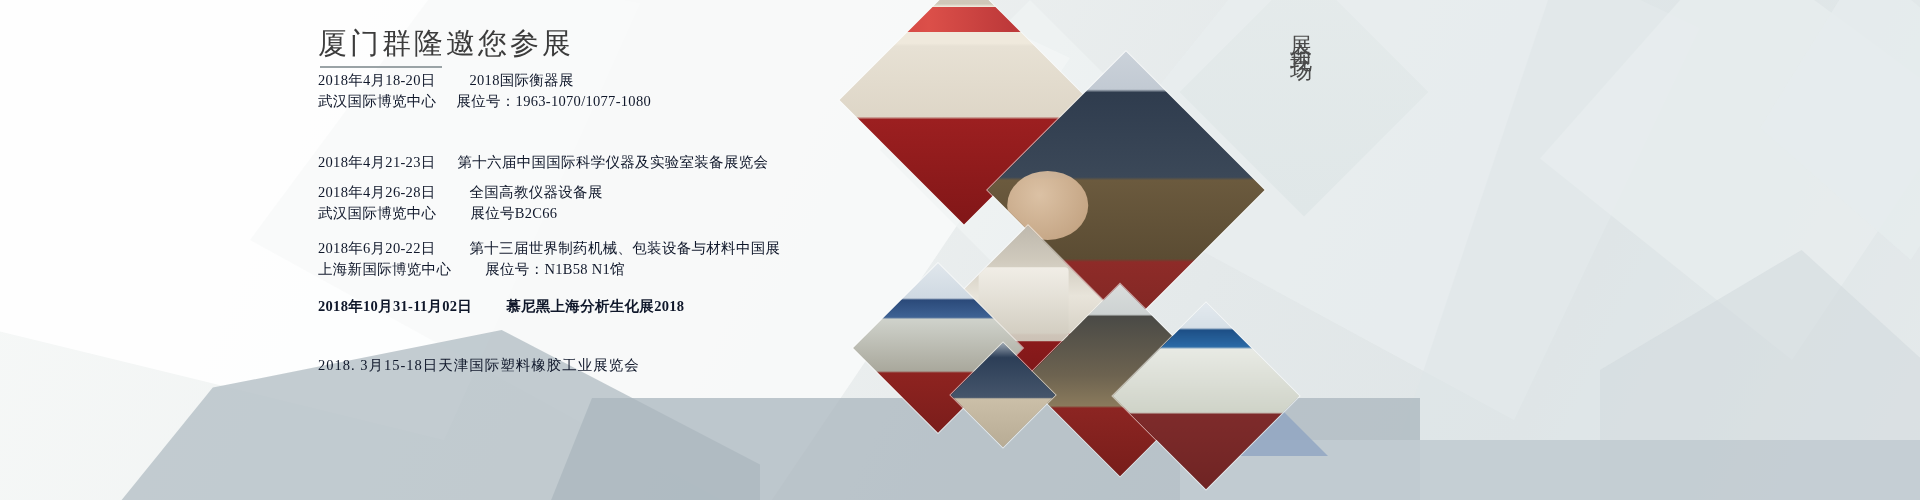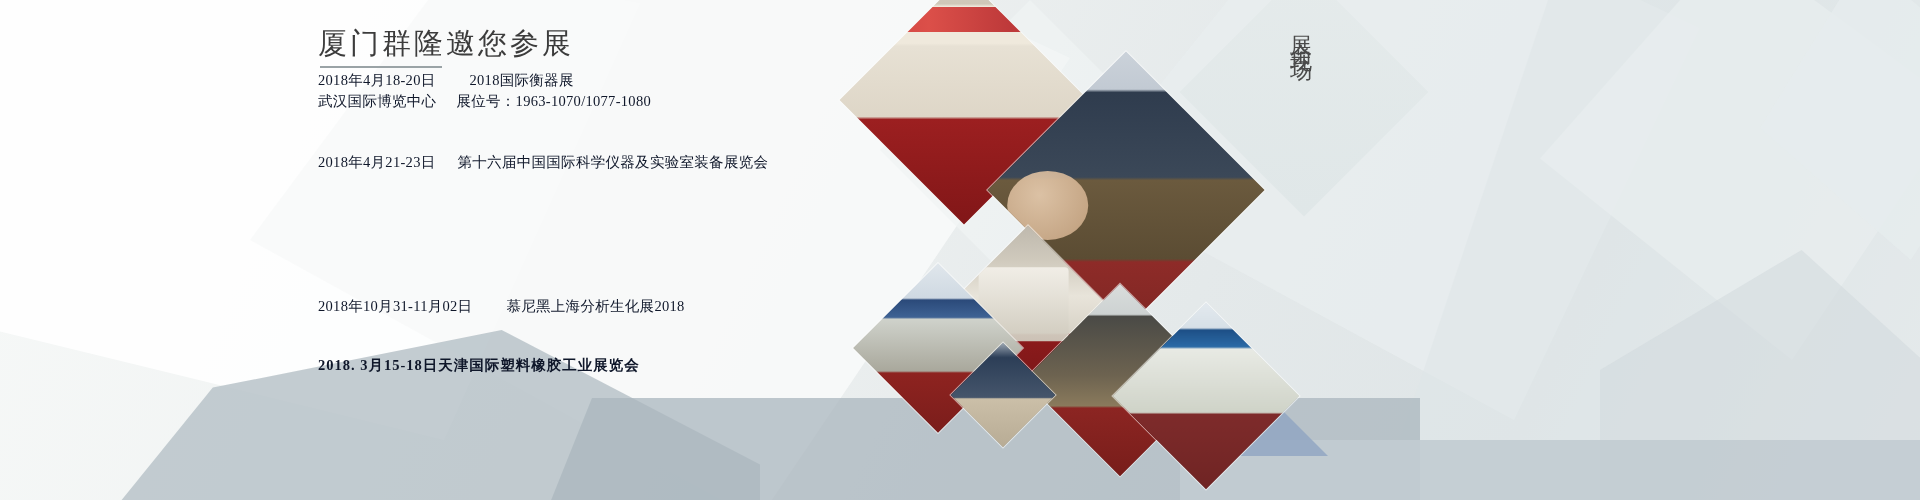--- a/index.html
+++ b/index.html
@@ -45,23 +45,23 @@
   
   .content{position:absolute;left:0;top:0;width:900px;height:500px;}
   .headline{position:absolute;left:318px;top:24px;font-size:29px;color:#3c3c3c;letter-spacing:3px;
             font-family:"Liberation Serif","DejaVu Serif",serif;}
   .rule{position:absolute;left:320px;top:66px;width:122px;height:2px;background:#9aa3a6;}
 
   .block{position:absolute;left:318px;color:#0f172a;font-size:14.5px;line-height:21px;letter-spacing:.3px;white-space:nowrap;}
   .row{display:block;}
   .gap{display:inline-block;}
   .b1{top:70px;}  .b2{top:124px;margin-top:28px;} .b3{top:182px;}
-  .b4{top:238px;} .b5{top:296px;} .b6{top:355px;}
+  .b4{top:238px;} .b5{top:296px;font-weight:bold;} .b6{top:355px;}
 
-  .b6 .row{letter-spacing:1px;font-weight:bold;}
+  .b6 .row{letter-spacing:1px;}
 
   
   .collage{position:absolute;left:840px;top:-6px;width:460px;height:506px;}
   .dia{position:absolute;overflow:hidden;transform:rotate(45deg);
        box-shadow:0 0 0 1px rgba(255,255,255,.55);}
   .dia > .inner{position:absolute;inset:-30%;transform:rotate(-45deg);background-size:cover;background-position:center;}
 
   
   .ph-booth{background:
       linear-gradient(180deg,#d9d2c6 0%,#cfc7b8 16%,#efe9dc 17%,#efe9dc 30%,#e7e1d4 31%,#ded6c7 56%,#9c1f20 57%,#7d1516 100%);}
@@ -129,22 +129,28 @@
     <div class="block b1">
       <span class="row"><span>2018年4月18-20日</span><span class="gap" style="width:34px"></span><span>2018国际衡器展</span></span>
       <span class="row"><span>武汉国际博览中心</span><span class="gap" style="width:20px"></span><span>展位号：1963-1070/1077-1080</span></span>
     </div>
 
     <div class="block b2">
       <span class="row"><span>2018年4月21-23日</span><span class="gap" style="width:22px"></span><span>第十六届中国国际科学仪器及实验室装备展览会</span></span>
     </div>
 
     <div class="block b3">
+      <span class="row"><span>2018年4月26-28日</span><span class="gap" style="width:34px"></span><span>全国高教仪器设备展</span></span>
+      <span class="row"><span>武汉国际博览中心</span><span class="gap" style="width:34px"></span><span>展位号B2C66</span></span>
     </div>
 
+    <div class="block b4">
+      <span class="row"><span>2018年6月20-22日</span><span class="gap" style="width:34px"></span><span>第十三届世界制药机械、包装设备与材料中国展</span></span>
+      <span class="row"><span>上海新国际博览中心</span><span class="gap" style="width:34px"></span><span>展位号：N1B58  N1馆</span></span>
+    </div>
 
     <div class="block b5">
       <span class="row"><span>2018年10月31-11月02日</span><span class="gap" style="width:34px"></span><span>慕尼黑上海分析生化展2018</span></span>
     </div>
 
     <div class="block b6">
       <span class="row"><span>2018. 3月15-18日天津国际塑料橡胶工业展览会</span></span>
     </div>
 
   </div>

